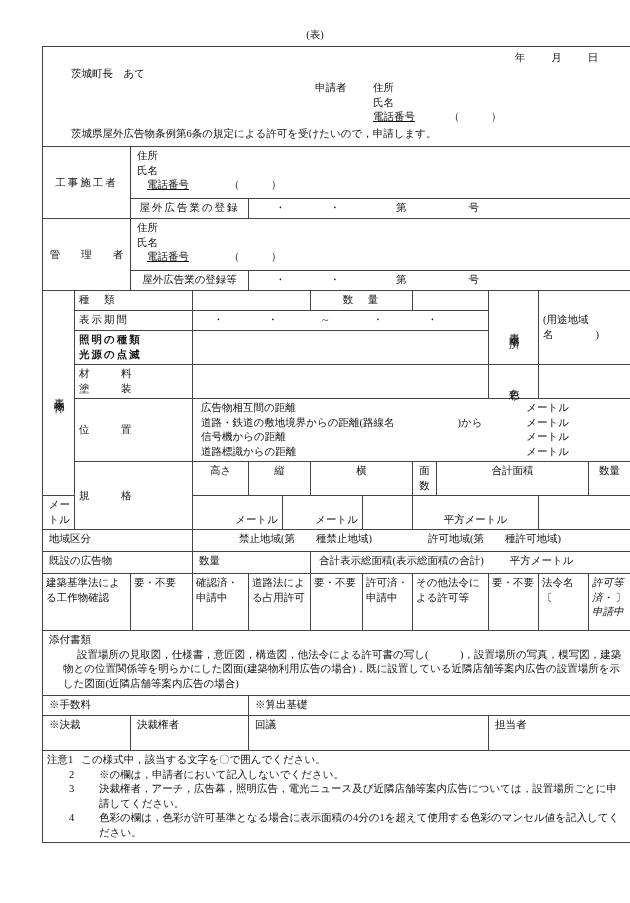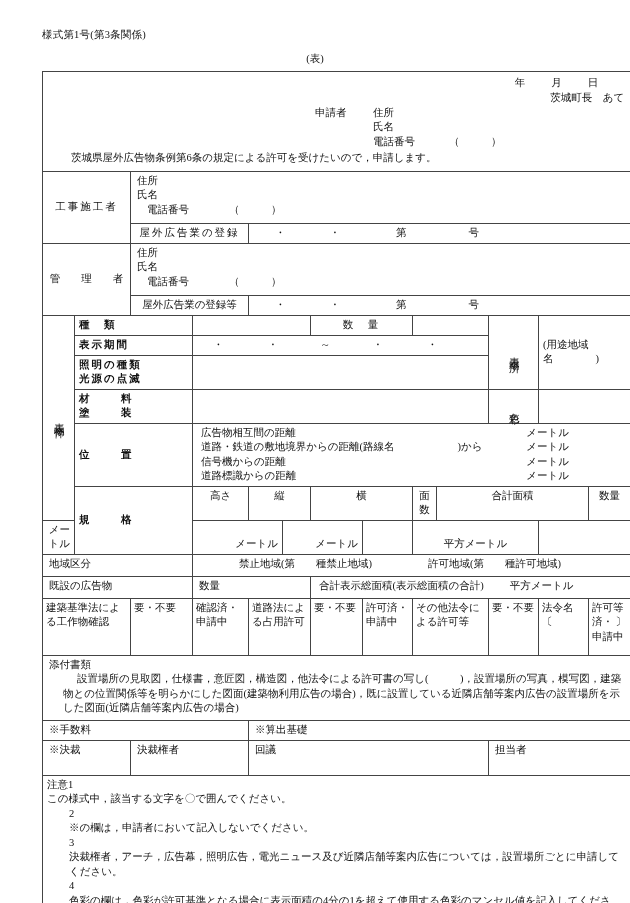--- a/index.html
+++ b/index.html
@@ -28,54 +28,53 @@
   table.frm{border-collapse:collapse;width:588px;margin-left:22px;table-layout:fixed;}
   table.frm td{border:1px solid #444;padding:2px 4px;vertical-align:top;font-size:10.5px;}
 
   .sp2{letter-spacing:2px;}
   .ctr{text-align:center;}
   .rgt{text-align:right;}
   .mid{vertical-align:middle!important;}
 
   
   .just{display:flex;justify-content:space-between;width:100%;}
-  .just > span{display:block;font-weight:bold;}
+  .just > span{display:block;}
 
   
   .vert{
     writing-mode:vertical-rl;text-orientation:upright;
     margin:0 auto;letter-spacing:2px;line-height:1;
   }
   .vwrap{display:flex;align-items:center;justify-content:center;height:100%;}
 
   .dateline{text-align:right;letter-spacing:0;padding-right:26px;font-size:10.5px;}
   .dateline span{display:inline-block;}
   .d-y{margin-right:26px;}
   .d-m{margin-right:26px;}
 
   .applicant{margin-left:262px;}
   .ap-row{display:flex;}
   .ap-lbl{width:58px;}
-  .nowrap{white-space:nowrap;}
+  .nowrap{white-space:nowrap;text-decoration:underline;}
 
   .pos-line{display:flex;justify-content:space-between;}
   .pos-line .m{width:96px;}
 
   .notes{padding:3px 6px 5px 6px;}
-  .note-it{display:flex;flex-direction:column;}
+  .note-it{display:flex;}
   .note-n{width:30px;flex:none;text-align:left;}
   .note-n.first{width:auto;padding-right:8px;}
   .note-b{flex:1;}
 </style>
 </head>
 <body>
 
 <div class="page">
 
-  <div class="formno">様式第1号(第3条関係)</div>
   <div class="omote">(表)</div>
 
 
   <table class="frm">
     <colgroup>
       <col style="width:32px">
         <col style="width:56px">
         <col style="width:62px">
       <col style="width:56px">
         <col style="width:34px">
@@ -88,21 +87,21 @@
         <col style="width:50px">
       <col style="width:42px">
     </colgroup>
 
     <tbody>
         <tr>
       <td colspan="13" style="height:86px;padding:4px 6px 5px 10px;">
         <div class="dateline">
           <span class="d-y">年</span><span class="d-m">月</span><span>日</span>
         </div>
-        <div style="padding-left:18px;margin-top:1px;text-align:right;">茨城町長　あて</div>
+        <div style="padding-left:18px;margin-top:1px;">茨城町長　あて</div>
         <div class="applicant">
           <div class="ap-row">
             <div class="ap-lbl">申請者</div>
             <div>住所</div>
           </div>
           <div class="ap-row">
             <div class="ap-lbl"></div>
             <div>氏名</div>
           </div>
           <div class="ap-row">
@@ -303,21 +302,21 @@
       <td style="padding:2px 3px;">確認済・申請中</td>
       <td colspan="2" style="padding:2px 3px;">道路法による占用許可</td>
       <td style="padding:2px 3px;">要・不要</td>
       <td style="padding:2px 3px;">許可済・申請中</td>
       <td colspan="2" style="padding:2px 3px;">その他法令による許可等</td>
       <td style="padding:2px 3px;">要・不要</td>
       <td style="padding:2px 3px;">
         <div>法令名</div>
         <div>〔　　　　　　〕</div>
       </td>
-      <td style="padding:2px 3px;">
+      <td style="padding:2px 3px;font-style:italic;">
         <div>許可等</div>
         <div>済・</div>
         <div>申請中</div>
       </td>
     </tr>
 
     <tr>
       <td colspan="13" style="height:56px;padding:2px 8px 4px 6px;">
         <div>添付書類</div>
         <div style="padding-left:14px;text-indent:14px;">設置場所の見取図，仕様書，意匠図，構造図，他法令による許可書の写し(　　　)，設置場所の写真，模写図，建築物との位置関係等を明らかにした図面(建築物利用広告の場合)，既に設置している近隣店舗等案内広告の設置場所を示した図面(近隣店舗等案内広告の場合)</div>

